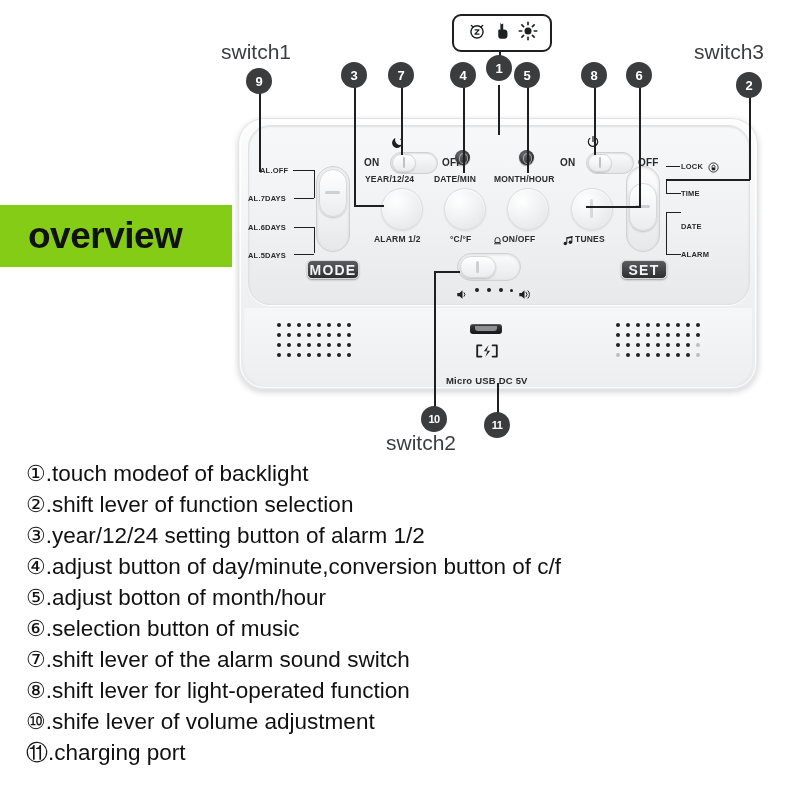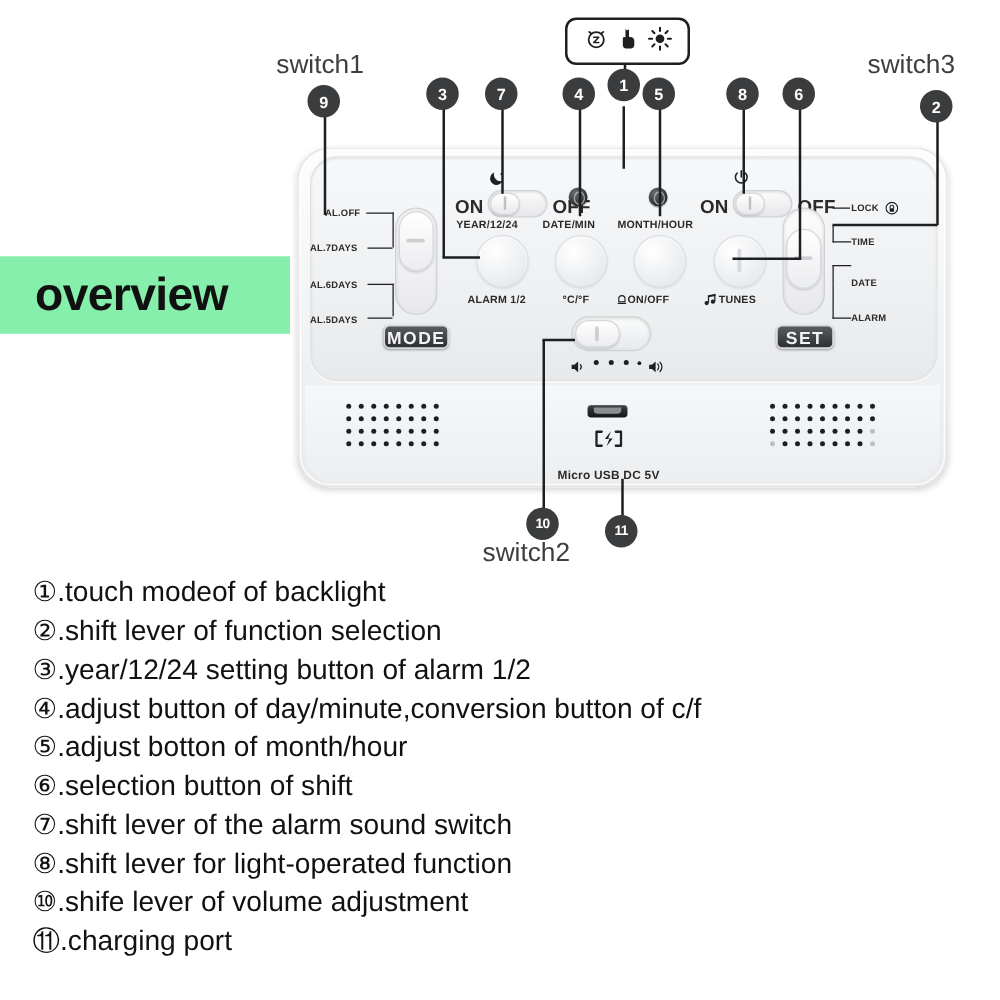--- a/index.html
+++ b/index.html
@@ -9,21 +9,21 @@
     font-family:"Liberation Sans", sans-serif;
     color:#222;
     position:relative;
     overflow:hidden;
   }
   #stage{position:absolute;left:0;top:0;width:800px;height:800px;}
 
   
   .banner{
     position:absolute;left:0;top:205px;width:232px;height:62px;
-    background:#86efac;
+    background:#84cc16;
     display:flex;align-items:center;
   }
   .banner span{
     font-size:37px;font-weight:bold;color:#111;
     padding-left:28px;letter-spacing:-0.5px;
     font-family:"Liberation Sans", sans-serif;
   }
 
   
   .device{
@@ -52,21 +52,21 @@
     background:linear-gradient(180deg,#f6f7f8 0%,#eceef0 100%);
   }
 
   
   .dlabel{
     position:absolute;font-size:8.5px;font-weight:bold;color:#2a2a2a;
     letter-spacing:.2px;white-space:nowrap;
     font-family:"Liberation Sans", sans-serif;
   }
   .dlabel.sm{font-size:7.5px;}
-  .dlabel.md{font-size:15px;}
+  .dlabel.md{font-size:10px;}
 
   
   .pill{
     position:absolute;width:46px;height:20px;border-radius:11px;
     background:linear-gradient(180deg,#fbfbfc,#e6e7e9);
     border:1px solid #cfd1d4;
     box-shadow:inset 0 1px 2px rgba(0,0,0,.12);
   }
   .pill .knob{
     position:absolute;top:1px;left:1px;width:22px;height:16px;border-radius:9px;
@@ -499,20 +499,20 @@
   <div class="scap" style="left:221px;top:40px;">switch1</div>
   <div class="scap" style="left:694px;top:40px;">switch3</div>
   <div class="scap" style="left:386px;top:431px;">switch2</div>
 
   <div class="legend">
     <div class="row"><span class="cnum">①</span><span>.touch modeof of backlight</span></div>
     <div class="row"><span class="cnum">②</span><span>.shift lever of function selection</span></div>
     <div class="row"><span class="cnum">③</span><span>.year/12/24 setting button of alarm 1/2</span></div>
     <div class="row"><span class="cnum">④</span><span>.adjust button of day/minute,conversion button of c/f</span></div>
     <div class="row"><span class="cnum">⑤</span><span>.adjust botton of month/hour</span></div>
-    <div class="row"><span class="cnum">⑥</span><span>.selection button of shift</span></div>
+    <div class="row"><span class="cnum">⑥</span><span>.selection button of music</span></div>
     <div class="row"><span class="cnum">⑦</span><span>.shift lever of the alarm sound switch</span></div>
     <div class="row"><span class="cnum">⑧</span><span>.shift lever for light-operated function</span></div>
     <div class="row"><span class="cnum">⑩</span><span>.shife lever of volume adjustment</span></div>
     <div class="row"><span class="cnum">⑪</span><span>.charging port</span></div>
   </div>
 
 </div>
 
 </body></html>

